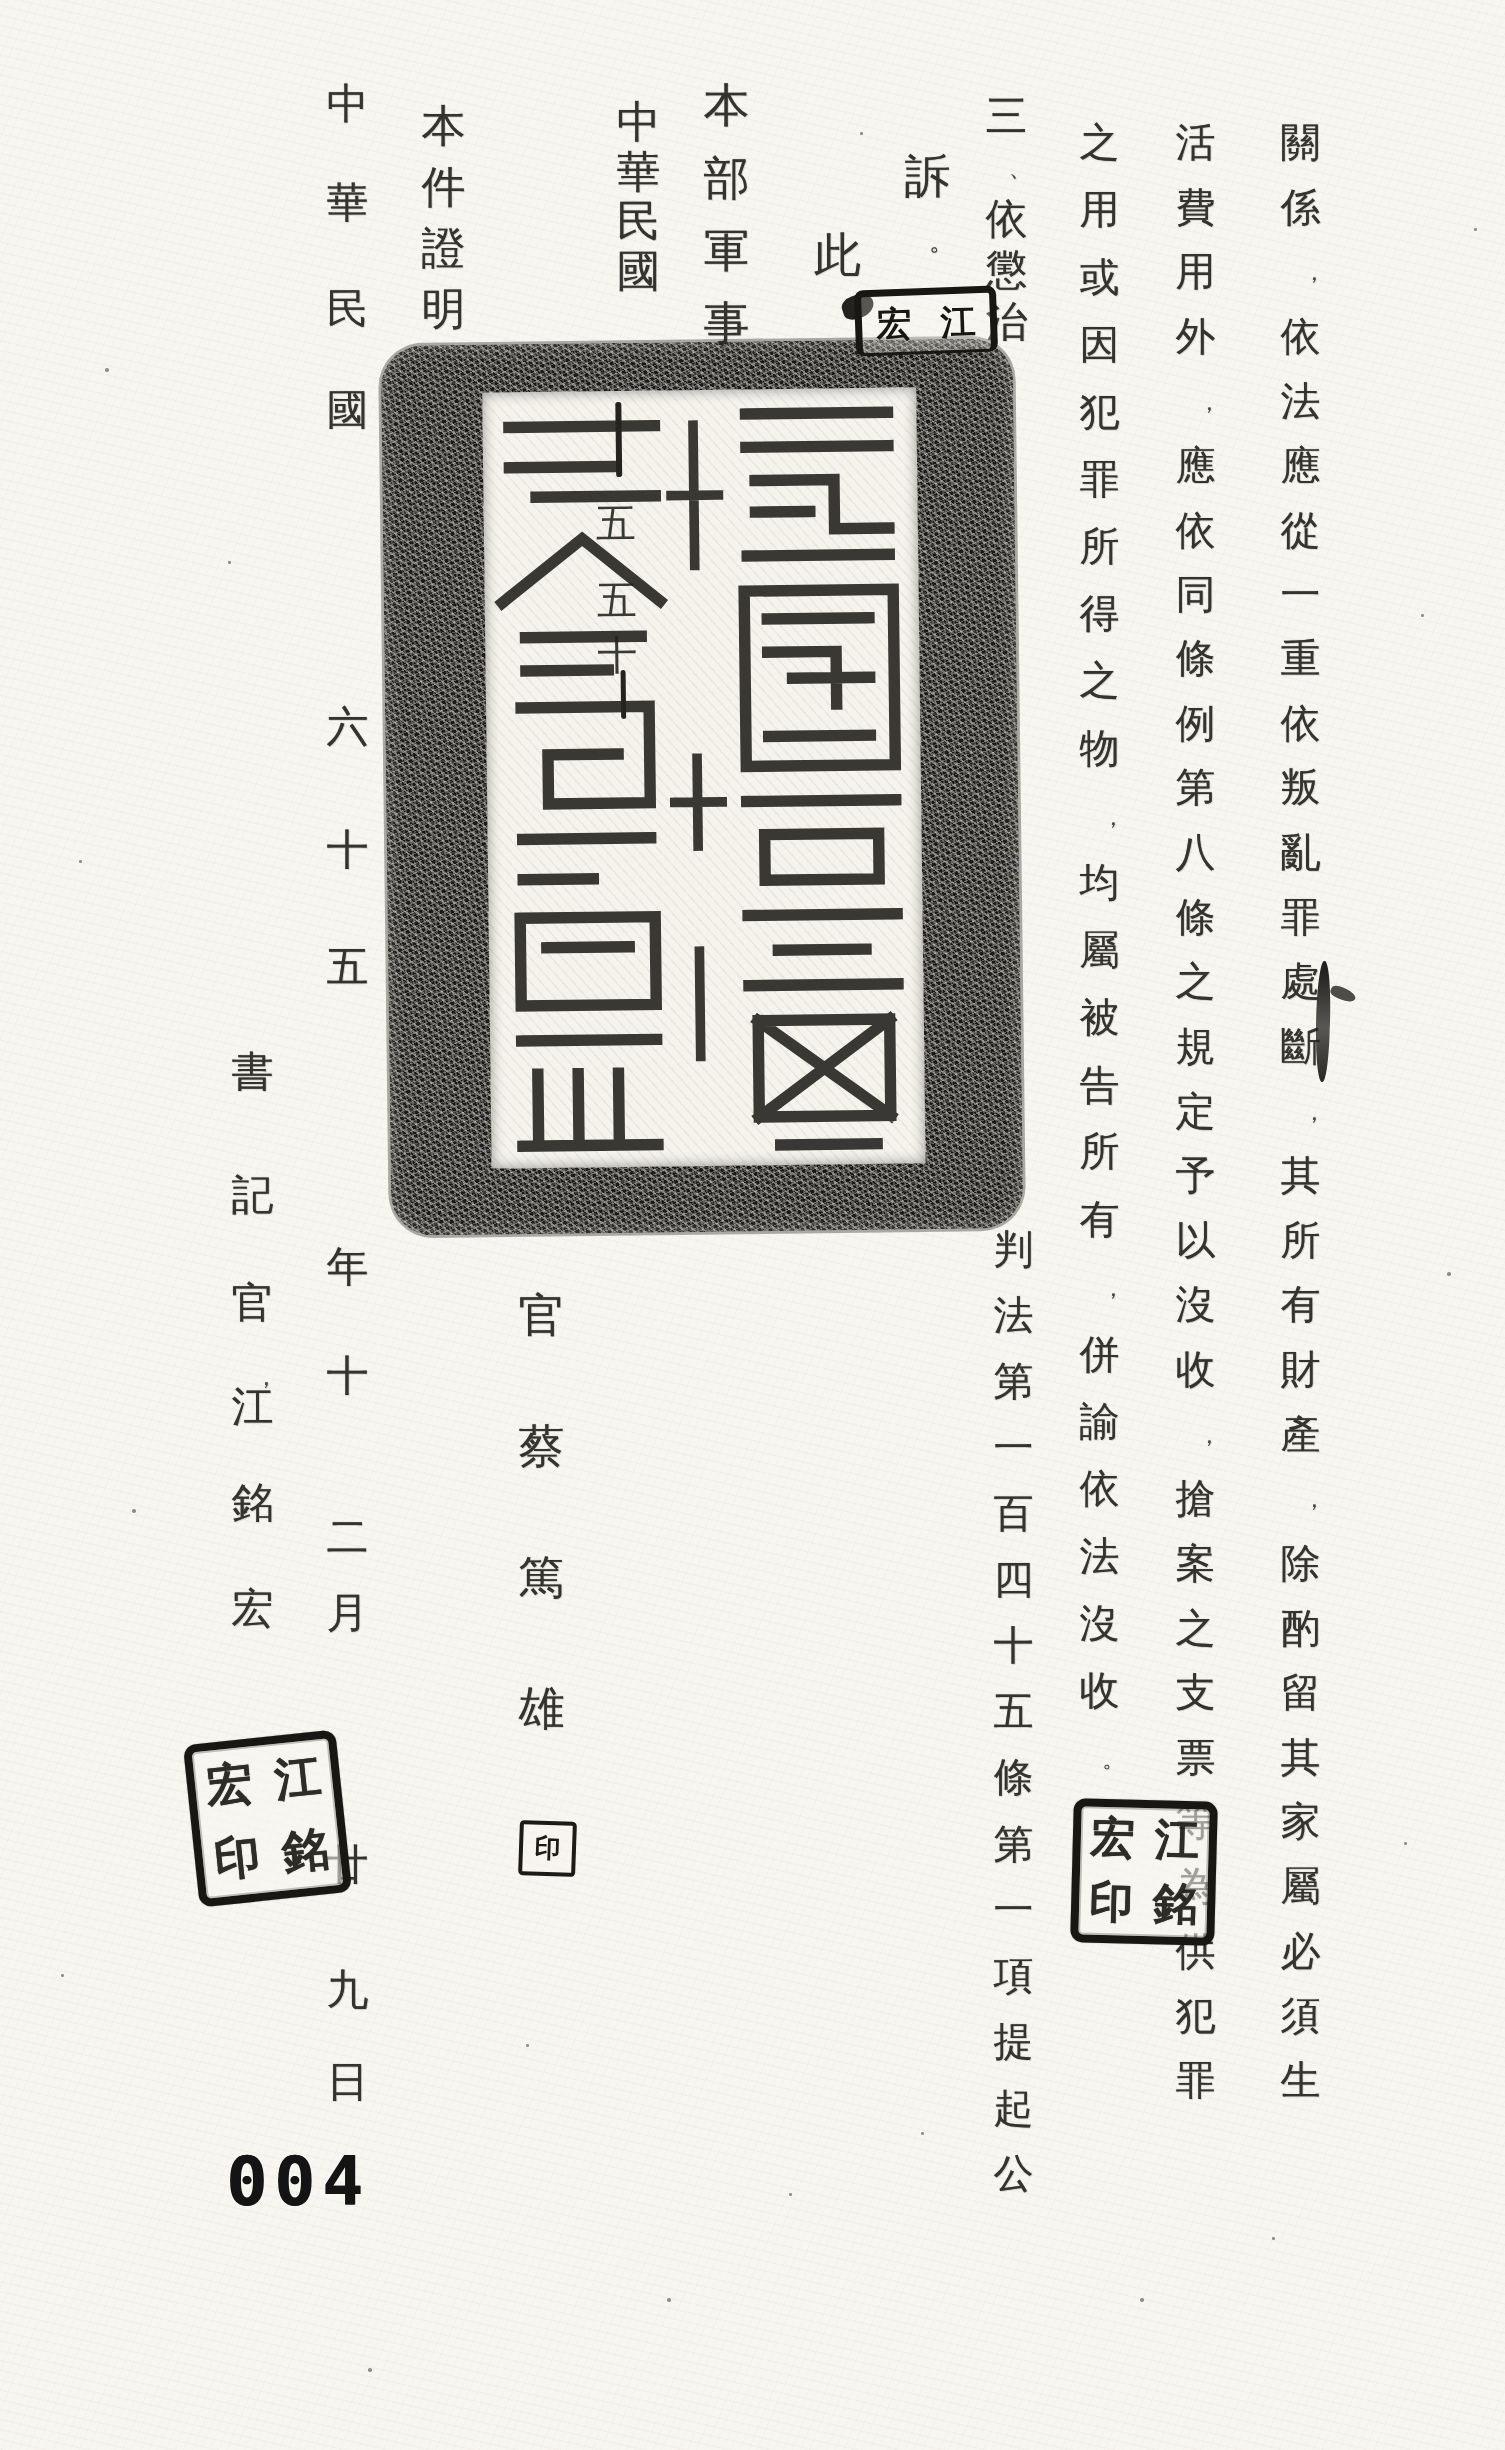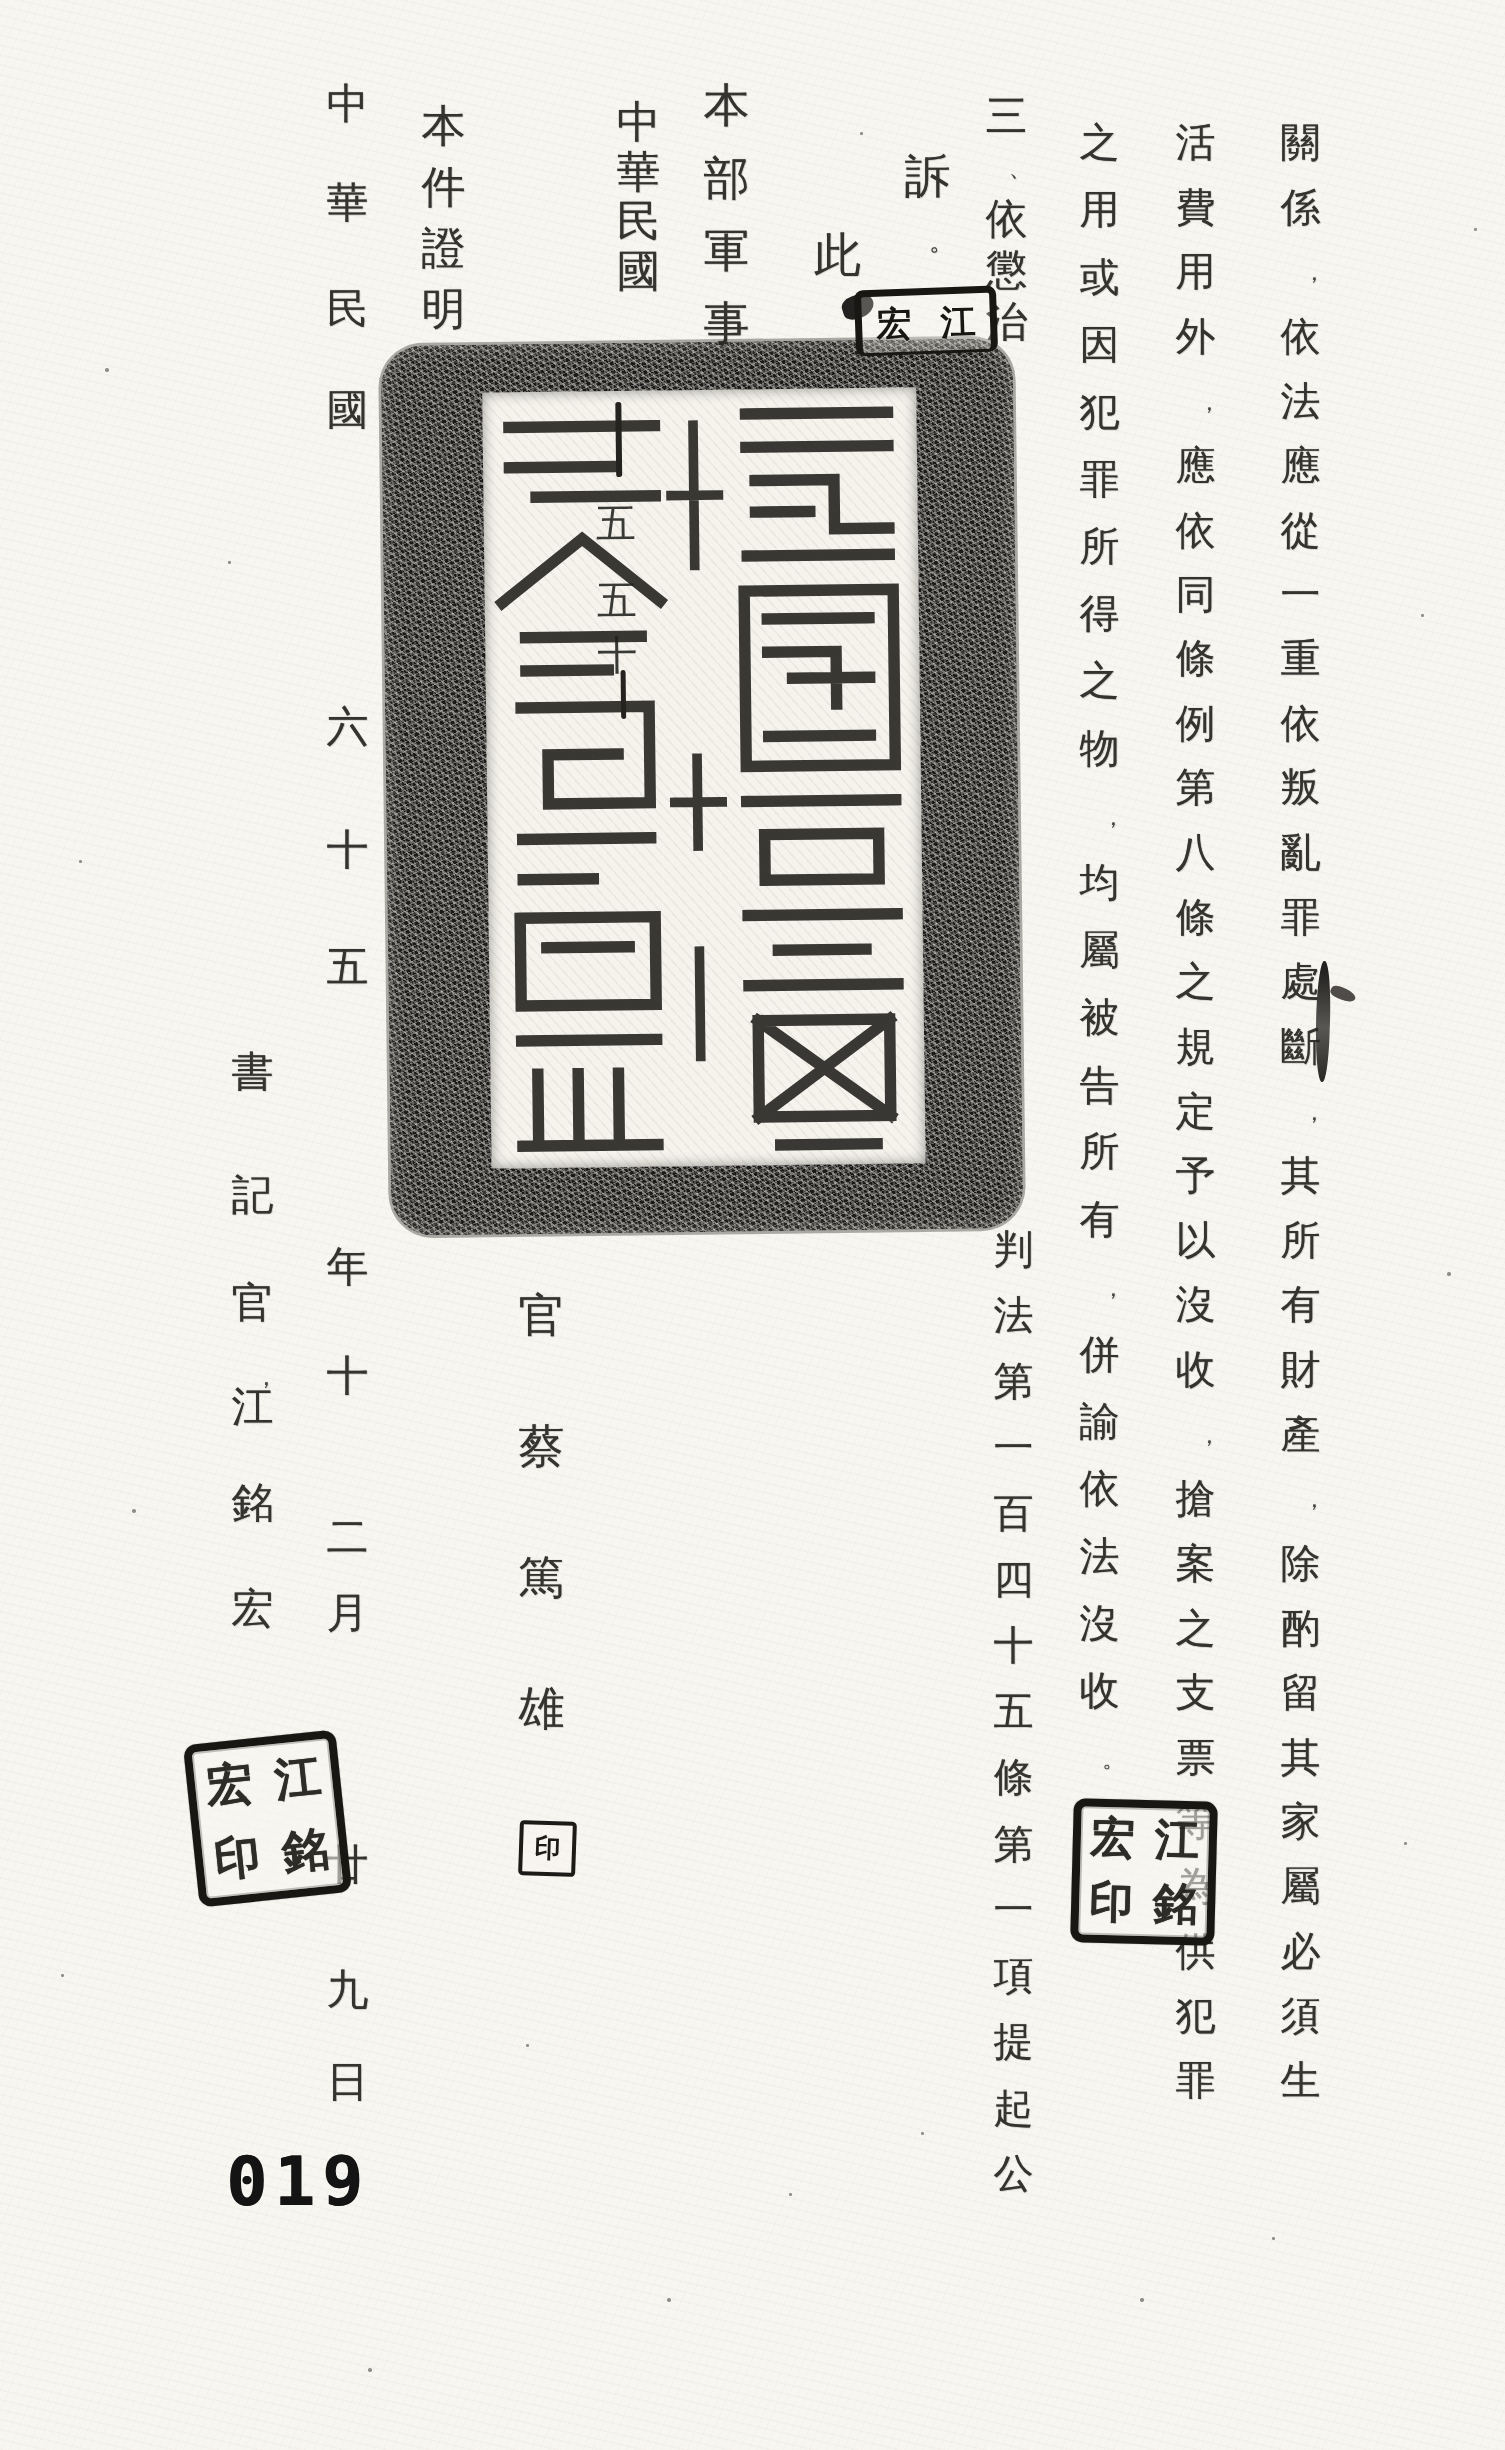--- a/index.html
+++ b/index.html
@@ -341,21 +341,21 @@
   </div>
 
   <div class="seal-small" style="left:519px;top:1821px;width:49px;height:47px;font-size:26px;">
     <span class="sc" style="font-weight:700;color:#1c1b18;">印</span>
   </div>
 
   <div class="ink-smear" style="left:1316px;top:961px;width:14px;height:121px;transform:rotate(2deg);"></div>
   <div class="ink-blob" style="left:842px;top:295px;width:32px;height:23px;transform:rotate(-18deg);"></div>
   <div class="ink-blob" style="left:1330px;top:988px;width:26px;height:12.3px;transform:rotate(24deg);opacity:.8;"></div>
 
-  <div class="page-number" style="left:226px;top:2142px;font-size:68px;">019</div>
+  <div class="page-number" style="left:226px;top:2142px;font-size:68px;">004</div>
 
   <div id="speckle-root">
       <div class="speck" style="left: 105px; top: 368px; width: 3.5px; height: 3.5px;"></div>
       <div class="speck" style="left: 79px; top: 860px; width: 2.6px; height: 2.6px;"></div>
       <div class="speck" style="left: 132px; top: 1509px; width: 3.5px; height: 3.5px;"></div>
       <div class="speck" style="left: 61px; top: 1974px; width: 2.6px; height: 2.6px;"></div>
       <div class="speck" style="left: 368px; top: 2368px; width: 3.5px; height: 3.5px;"></div>
       <div class="speck" style="left: 789px; top: 2193px; width: 2.6px; height: 2.6px;"></div>
       <div class="speck" style="left: 1140px; top: 2298px; width: 3.5px; height: 3.5px;"></div>
       <div class="speck" style="left: 1421px; top: 614px; width: 2.6px; height: 2.6px;"></div>

